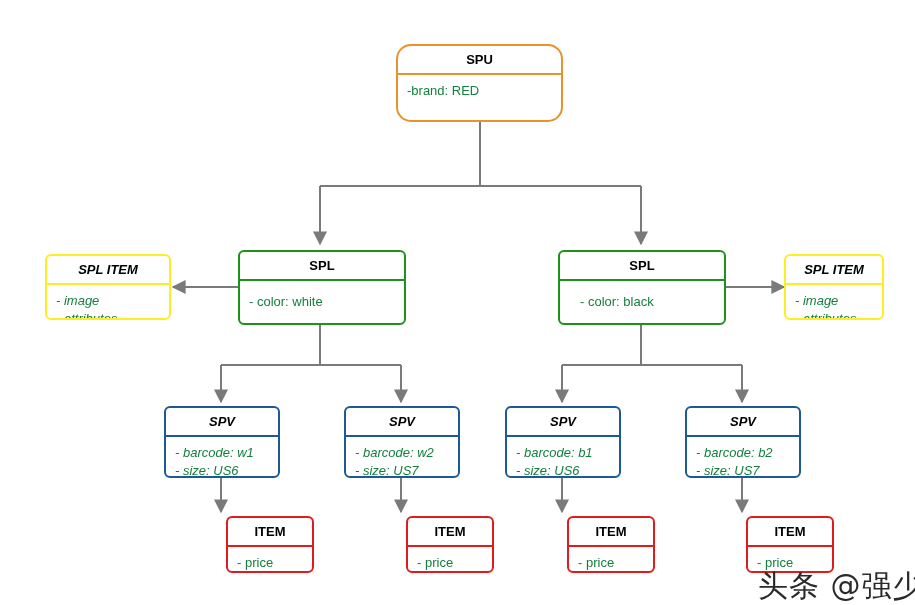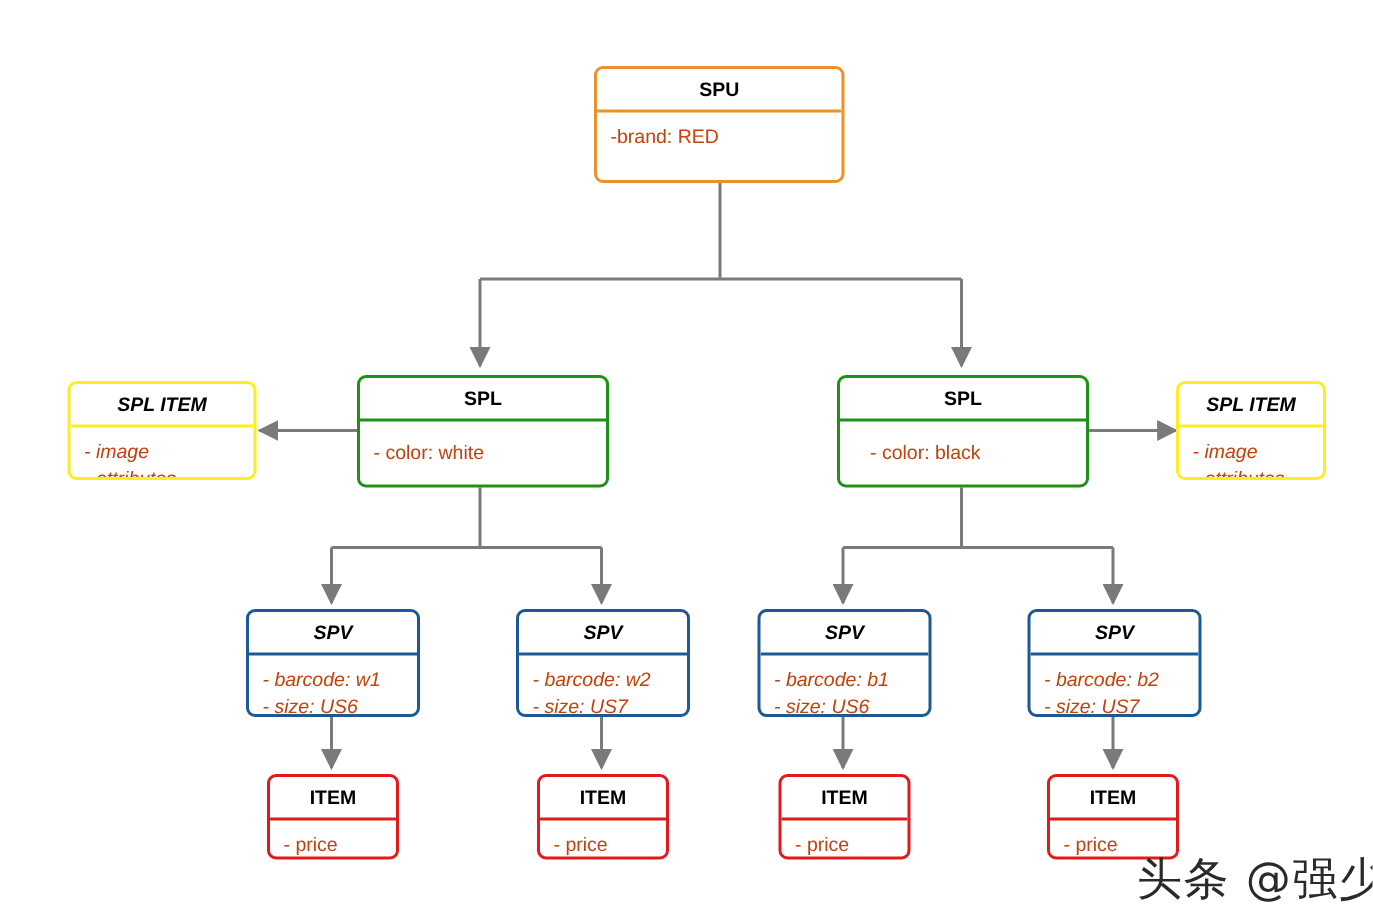--- a/index.html
+++ b/index.html
@@ -47,37 +47,37 @@
     white-space: nowrap;
   }
   .node .divider {
     height: 2px;
     width: 100%;
   }
   .node .body {
     padding: 7px 9px 7px 9px;
     box-sizing: border-box;
     font-size: 13px;
-    color: #c2410c;
+    color: #15803d;
     line-height: 1.35;
   }
   .node .body .ln {
     white-space: nowrap;
   }
 
   
   .n-orange { border-color: #E8922B; }
   .n-orange .divider { background: #E8922B; }
   .n-green  { border-color: #1E9119; }
   .n-green  .divider { background: #1E9119; }
   .n-yellow { border-color: #FCEE21; font-style: italic; }
   .n-yellow .divider { background: #FCEE21; }
   .n-blue   { border-color: #1B5A96; font-style: italic; }
   .n-blue   .divider { background: #1B5A96; }
-  .n-red    { border-color: #E01B1B; }
+  .n-red    { border-color: #E01B1B; margin-left: 48px; }
   .n-red    .divider { background: #E01B1B; }
 
   .body-center { display: flex; align-items: center; }
 
   #watermark {
     position: absolute;
     left: 724px;
     top: 566px;
     font-size: 30px;
     color: #2a2a2a;
@@ -119,21 +119,21 @@
       <path d="M 562 365 L 562 402" marker-end="url(#arrow)"></path>
       <path d="M 742 365 L 742 402" marker-end="url(#arrow)"></path>
 
       <path d="M 221 478 L 221 512" marker-end="url(#arrow)"></path>
       <path d="M 401 478 L 401 512" marker-end="url(#arrow)"></path>
       <path d="M 562 478 L 562 512" marker-end="url(#arrow)"></path>
       <path d="M 742 478 L 742 512" marker-end="url(#arrow)"></path>
     </g>
   </svg>
 
-  <div class="node n-orange" style="left:396px; top:44px; width:167px; height:78px;">
+  <div class="node n-orange" style="left:396px; top:44px; width:167px; height:78px;border-radius:15px;">
     <div class="title">SPU</div>
     <div class="divider"></div>
     <div class="body">
       <div class="ln">-brand: RED</div>
     </div>
   </div>
 
   <div class="node n-yellow" style="left:45px; top:254px; width:126px; height:66px;">
     <div class="title">SPL ITEM</div>
     <div class="divider"></div>

